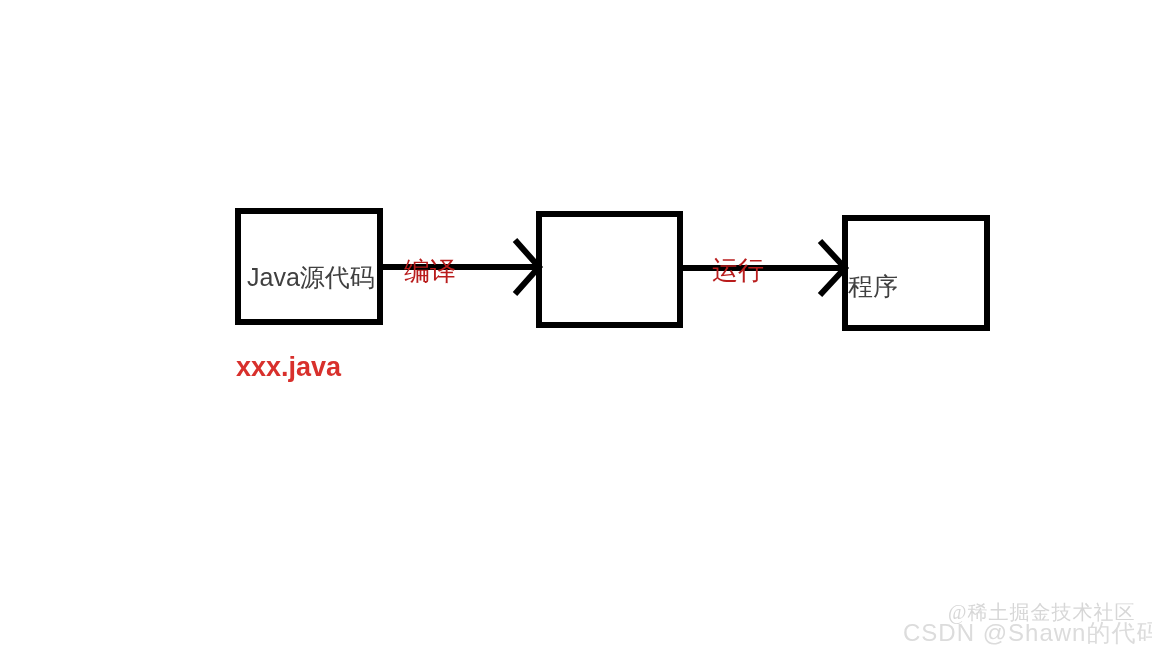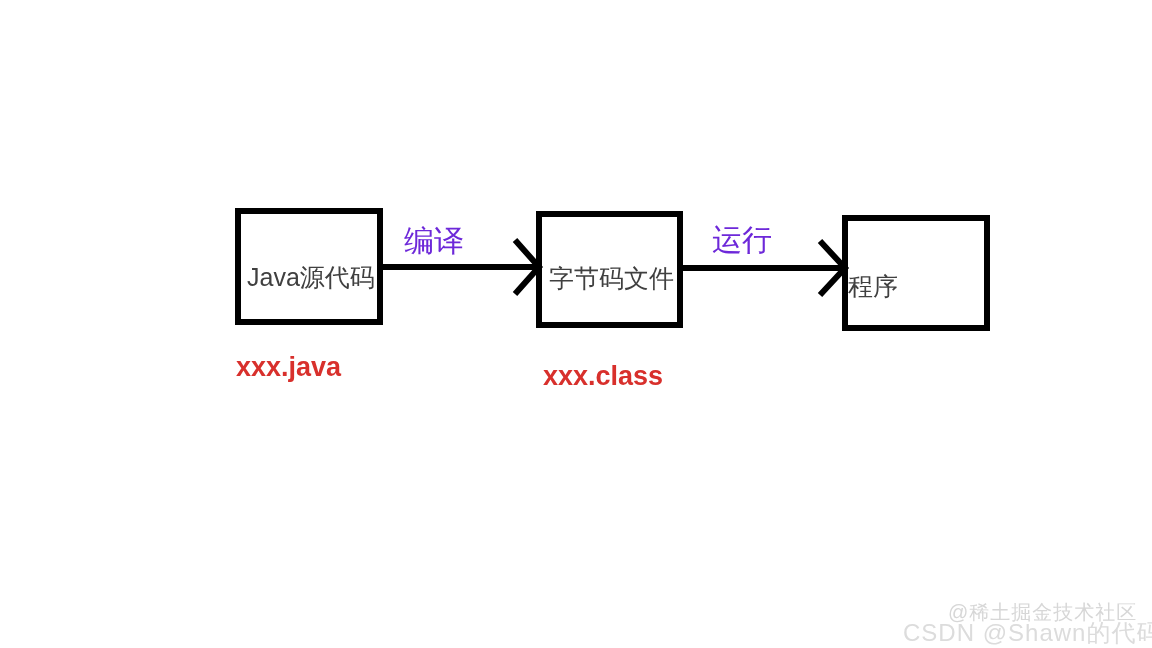--- a/index.html
+++ b/index.html
@@ -36,24 +36,25 @@
 
   
   .arrow-svg {
     position: absolute;
     overflow: visible;
   }
 
   
   .edge-label {
     position: absolute;
-    color: #6d28d9;
-    font-size: 30px;
+    color: #b91c1c;
+    font-size: 26px;
     line-height: 1;
     white-space: nowrap;
+    margin-top: 32px;
   }
 
   
   .file-caption {
     position: absolute;
     color: #d8302c;
     font-size: 27px;
     font-weight: 700;
     line-height: 1;
     white-space: nowrap;
@@ -79,36 +80,34 @@
 </style>
 </head>
 <body>
 
 <div id="canvas">
 
   <div class="node-box" style="left:235px; top:208px; width:148px; height:117px;"></div>
   <div class="node-label" style="left:247px; top:265px;">Java源代码</div>
 
   <div class="node-box" style="left:536px; top:211px; width:147px; height:117px;"></div>
-  <div class="node-label" style="left:549px; top:266px;">字节码文件</div>
 
   <div class="node-box" style="left:842px; top:215px; width:148px; height:116px;"></div>
   <div class="node-label" style="left:848px; top:274px;">程序</div>
 
   <svg class="arrow-svg" style="left:381px; top:235px;" width="165" height="70" viewBox="0 0 165 70">
     <line x1="0" y1="32" x2="157" y2="32" stroke="#000000" stroke-width="6"></line>
     <polyline points="134,5 158,32 134,59" fill="none" stroke="#000000" stroke-width="6" stroke-linecap="butt" stroke-linejoin="miter"></polyline>
   </svg>
   <div class="edge-label" style="left:404px; top:226px;">编译</div>
 
   <svg class="arrow-svg" style="left:681px; top:238px;" width="170" height="70" viewBox="0 0 170 70">
     <line x1="0" y1="30" x2="163" y2="30" stroke="#000000" stroke-width="6"></line>
     <polyline points="139,3 164,30 139,57" fill="none" stroke="#000000" stroke-width="6" stroke-linecap="butt" stroke-linejoin="miter"></polyline>
   </svg>
   <div class="edge-label" style="left:712px; top:225px;">运行</div>
 
   <div class="file-caption" style="left:236px; top:354px;">xxx.java</div>
-  <div class="file-caption" style="left:543px; top:363px;">xxx.class</div>
 
-  <div class="watermark wm-juejin" style="left:948px; top:599px;">@稀土掘金技术社区</div>
+  <div class="watermark wm-juejin" style="left:948px; top:599px;font-family:Liberation Serif, serif;">@稀土掘金技术社区</div>
   <div class="watermark wm-csdn" style="left:903px; top:617px;">CSDN @Shawn的代码日常</div>
 
 </div>
 
 </body></html>

